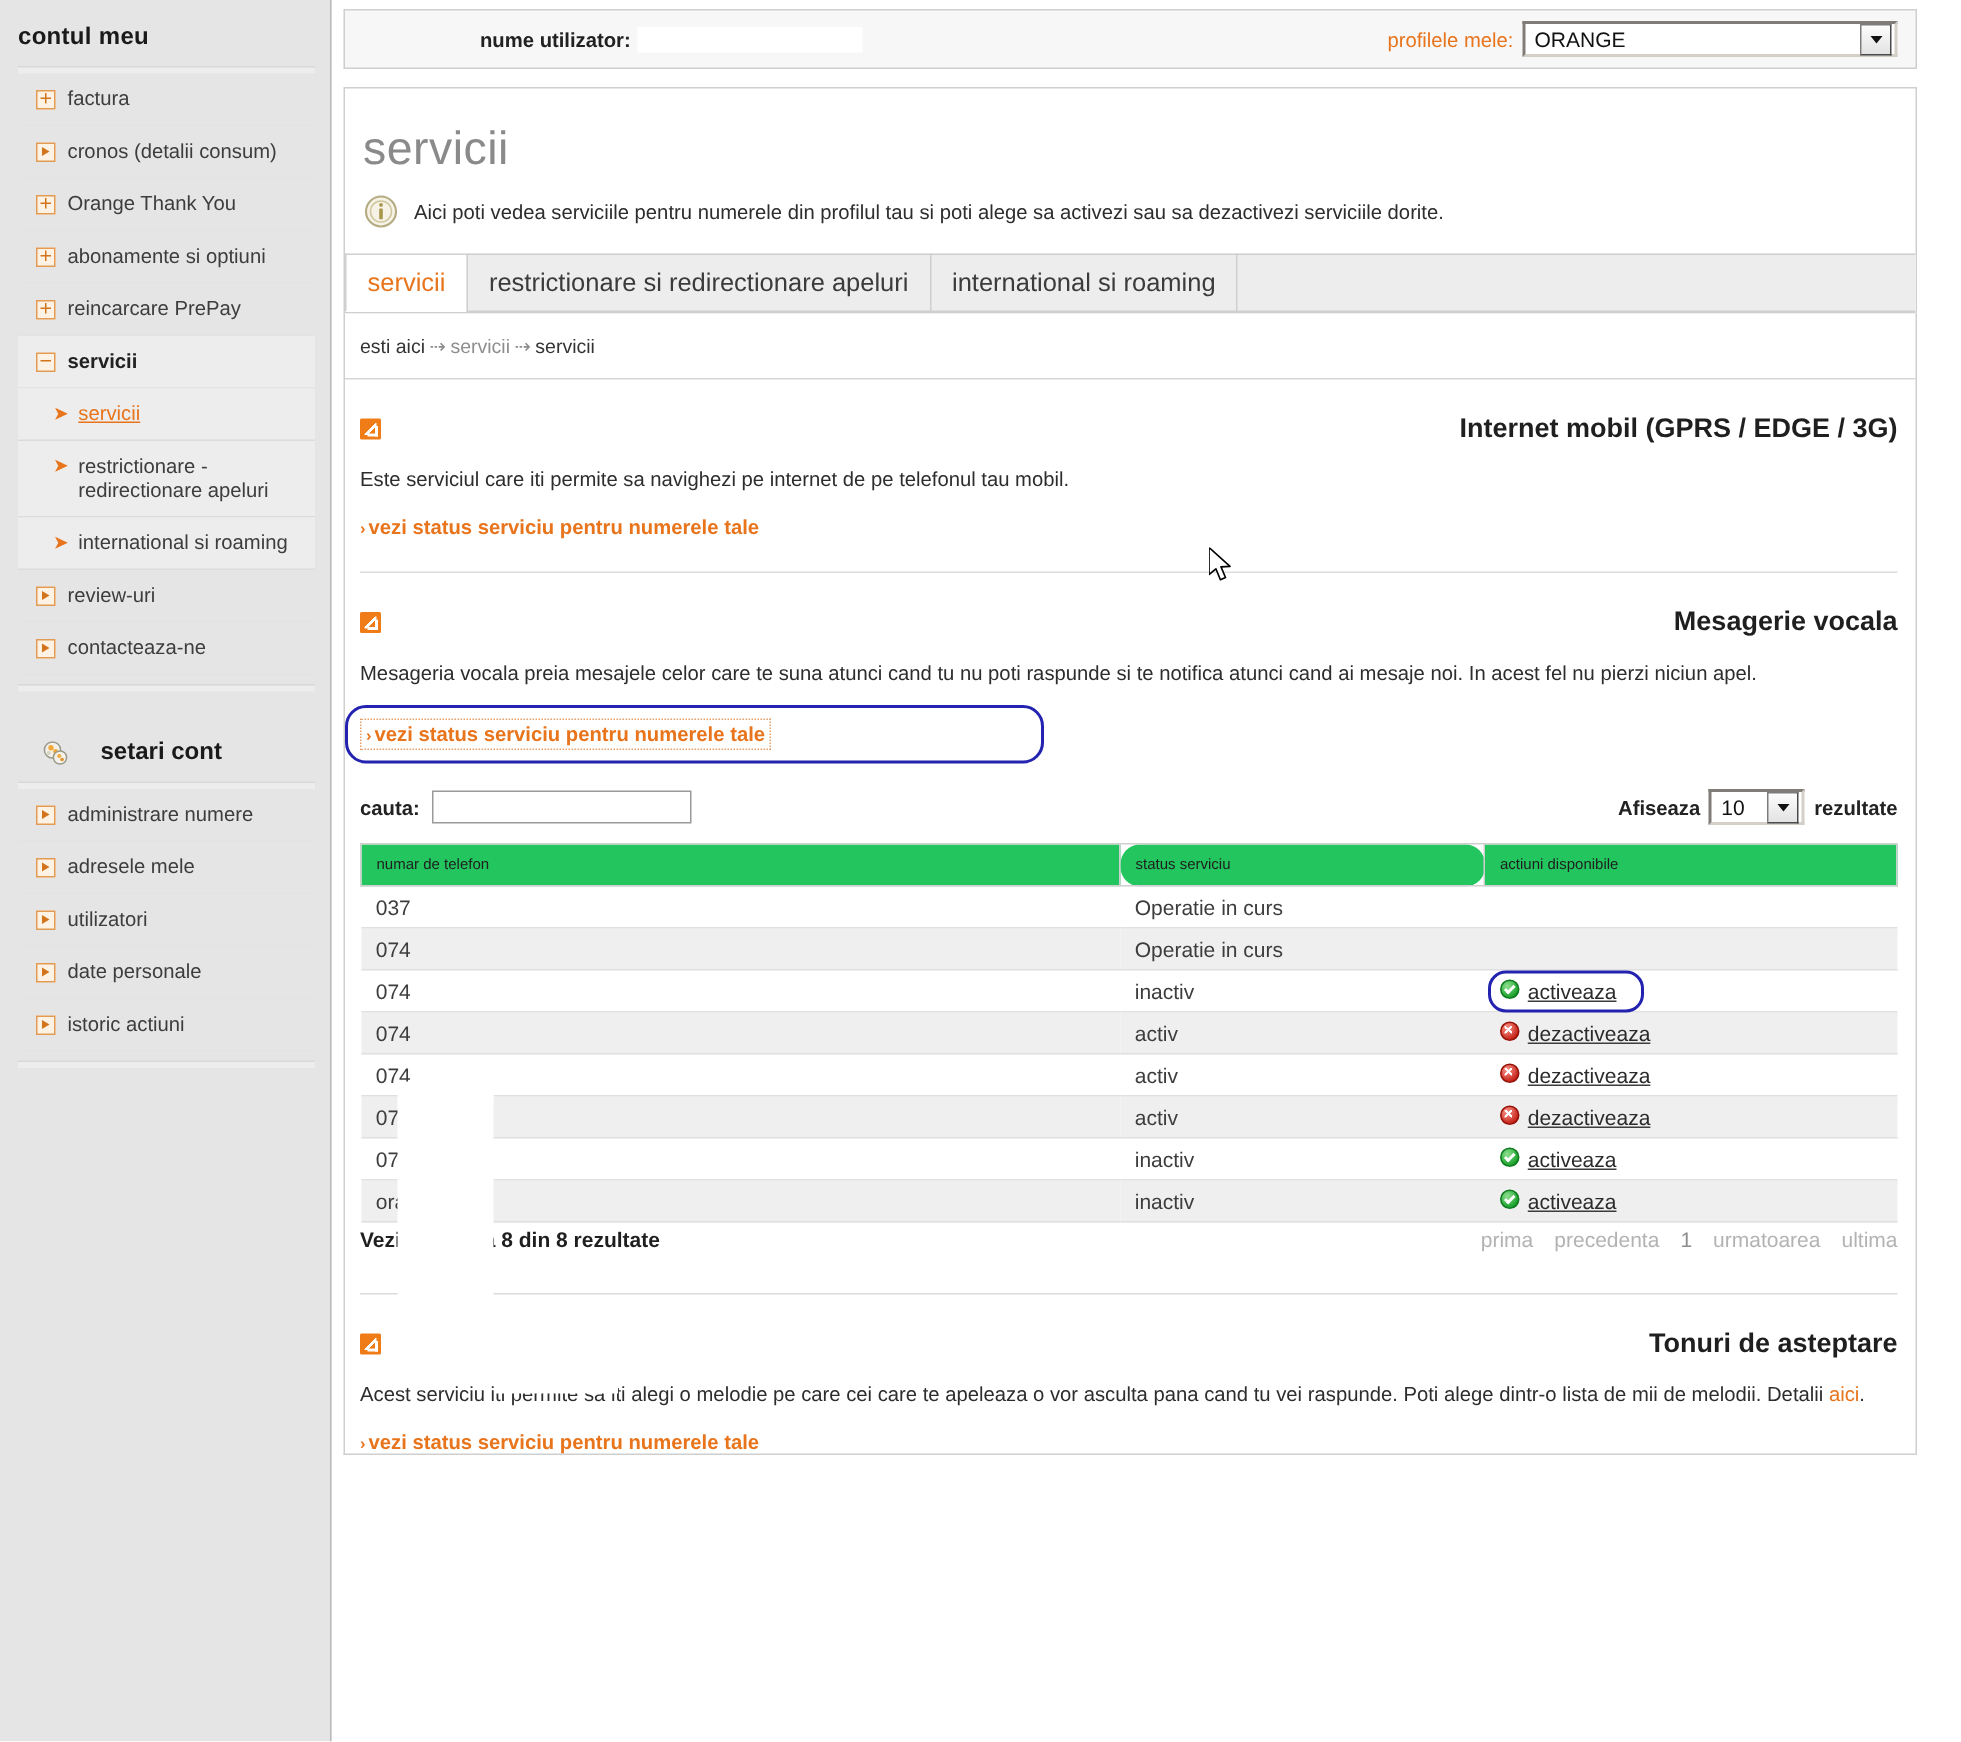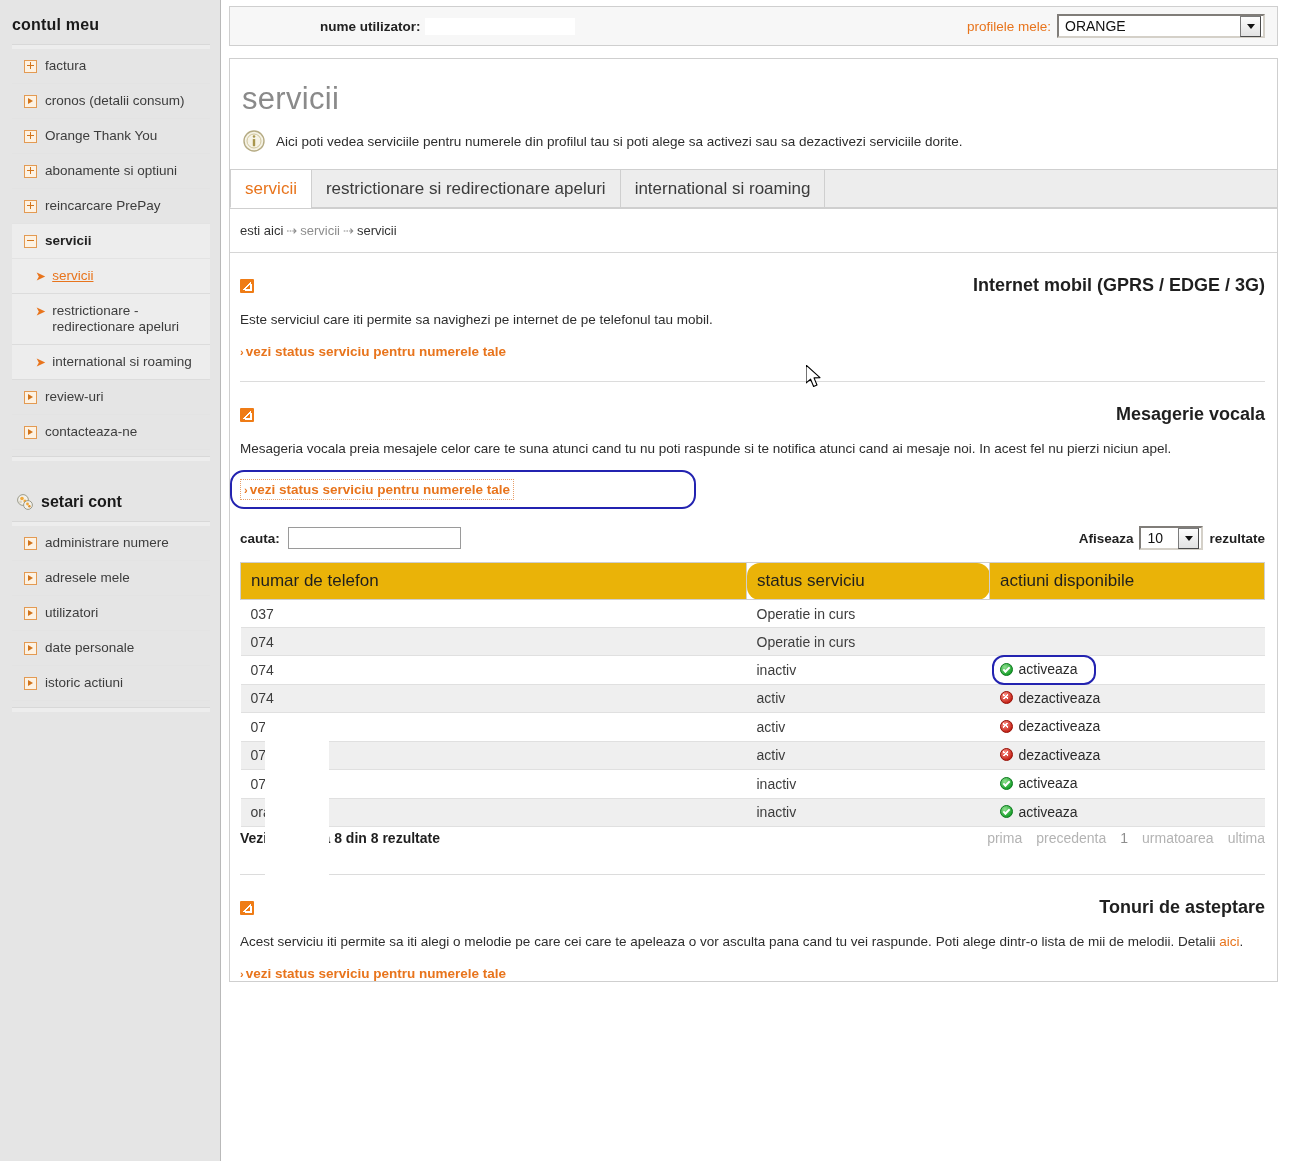--- a/index.html
+++ b/index.html
@@ -86,21 +86,22 @@
     font-size: 11px;
     font-weight: bold;
     flex: 0 0 auto;
     line-height: 16px;
   }
   .nav-label { flex: 1 1 auto; }
   .nav-item.sub .nav-label { color: #3d3d3d; }
   .side-sec-title {
     display: flex; align-items: center;
     font-size: 16px; font-weight: bold; color: #1a1a1a;
-    padding: 10px 0 10px 16px;
+    padding: 10px 0 10px 28px;
+    gap: 14px;
   }
   .gear-ic {
     width: 18px; height: 18px; margin-right: 7px; flex: 0 0 18px;
   }
 
   
   #main { flex: 1 1 auto; padding: 0; box-sizing: border-box; }
 
   .userbar {
     margin: 6px 29px 0 8px;
@@ -127,21 +128,21 @@
   .sel .val { padding: 0 6px; flex: 1 1 auto; white-space: nowrap; }
   .sel .arrowbtn {
     width: 19px; height: 19px; margin-right: 2px;
     background: linear-gradient(#fdfdfd,#e2e2e2);
     border: 1px solid #7b7b7b;
     border-right-color: #4a4a4a; border-bottom-color: #4a4a4a;
     display: flex; align-items: center; justify-content: center;
     flex: 0 0 19px;
   }
   .caret { width: 0; height: 0; border-left: 4px solid transparent; border-right: 4px solid transparent; border-top: 5px solid #111; }
-  #profile-select { width: 208px; gap: 13px; }
+  #profile-select { width: 250px; gap: 13px; }
 
   .panel {
     margin: 12px 29px 0 8px;
     border: 1px solid #cfcfcf;
     background: #fff;
     box-sizing: border-box;
   }
   .page-h1 {
     font-size: 31px; color: #8a8a8a; font-weight: normal;
     margin: 0; padding: 22px 0 4px 12px;
@@ -230,44 +231,44 @@
     box-sizing: border-box;
     font-family: "Liberation Sans", sans-serif;
     font-size: 13px;
     padding: 0 3px;
   }
   .tbl-right { margin-left: auto; display: flex; align-items: center; font-weight: bold; font-size: 13.5px; color: #222; }
   .tbl-right .sel { margin: 0 6px; width: 64px; font-weight: normal;}
 
   table.dt { width: 100%; border-collapse: collapse; font-size: 13.5px; }
   table.dt th {
-    background: #eab308;
+    background: #22c55e;
     border: 1px solid #cfcfcf;
     text-align: left;
     font-weight: normal;
     color: #1f1f1f;
     padding: 8px 10px;
-    font-size: 17px;
+    font-size: 10px;
   }
   table.dt td {
     border-bottom: 1px solid #e0e0e0;
     padding: 5px 10px;
     color: #3d3d3d;
     font-size: 14px;
     vertical-align: middle;
     height: 17px;
   }
   table.dt tr.odd td { background: #fff; }
   table.dt tr.even td { background: #efefef; }
   .col-num { width: 485px; }
   .col-stat { width: 222px; border-radius: 13px; }
   td.st-inactiv { color: #c0392b; }
   td.st-activ { color: #1f8a43; }
   td.st-plain { color: #3d3d3d; }
-  .act { display: inline-flex; align-items: center; cursor: pointer; }
+  .act { display: inline-flex; cursor: pointer; text-decoration: underline; }
   .dot {
     width: 11px; height: 11px; border-radius: 50%;
     margin-right: 6px; flex: 0 0 11px;
     display: inline-block; position: relative;
   }
   .dot.green { background: radial-gradient(circle at 35% 30%, #8fe08f, #17a02a 75%); border:1px solid #0f7a20; }
   .dot.red { background: radial-gradient(circle at 35% 30%, #ff9a8f, #c32015 75%); border:1px solid #961208; }
   .dot::after {
     content: ""; position: absolute; left: 2px; top: 3px;
     width: 5px; height: 2px; border-left: 2px solid #fff; border-bottom: 2px solid #fff;

